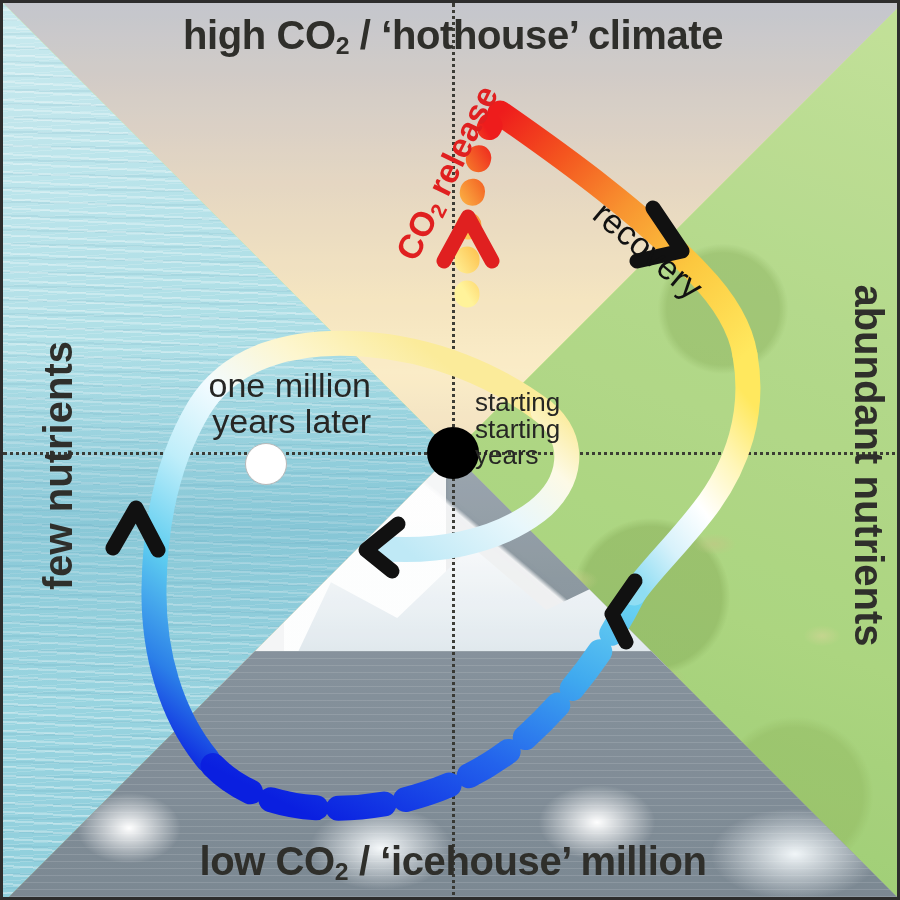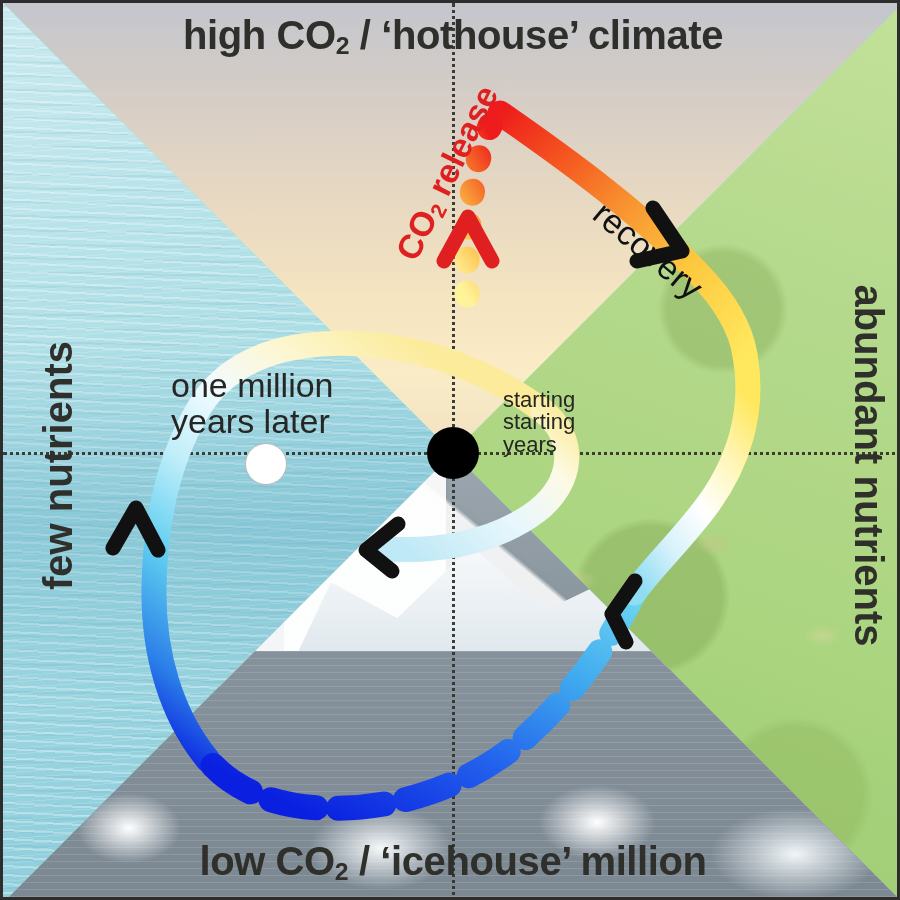--- a/index.html
+++ b/index.html
@@ -5,21 +5,21 @@
 <style>
   html,body{margin:0;padding:0;background:#fff;}
   body{font-family:"Liberation Sans",sans-serif;}
 
   #figure{
     position:relative;
     width:900px;height:900px;
     overflow:hidden;
     box-sizing:border-box;
     border:3px solid #2d2d2d;
-    background:#5eead4;
+    background:#bef264;
   }
 
   
   .quad{position:absolute;left:0;top:0;width:900px;height:900px;}
 
   
   .q-top{
     clip-path:polygon(0 0,900px 0,450px 450px);
     background:
       radial-gradient(ellipse 70% 16% at 50% 62%, rgba(255,255,255,.35), rgba(255,255,255,0) 70%),
@@ -178,26 +178,26 @@
     font-size:40px;transform:rotate(-90deg);
   }
   .lbl-right{
     left:655px;top:440px;width:420px;text-align:center;
     font-size:40px;transform:rotate(90deg);
   }
   sub{font-size:.62em;vertical-align:-.22em;font-weight:bold;}
 
   .lbl-soft{font-weight:normal;color:#262624;}
   .lbl-later{
-    left:168px;top:365px;width:210px;text-align:left;
+    left:158px;top:365px;width:210px;text-align:right;
     font-size:34px;line-height:1.05;white-space:normal;
   }
   .lbl-start{
     left:472px;top:386px;width:180px;text-align:left;
-    font-size:22px;line-height:1.02;white-space:normal;margin-left:28px;
+    font-size:26px;line-height:1.02;white-space:normal;
   }
 
   .lbl-co2{
     left:340px;top:150px;width:210px;text-align:center;
     color:#e02020;font-size:34px;font-weight:bold;
     transform:rotate(-64deg);
   }
   .lbl-recovery{
     left:540px;top:228px;width:210px;text-align:center;
     color:#111;font-size:34px;font-weight:normal;

